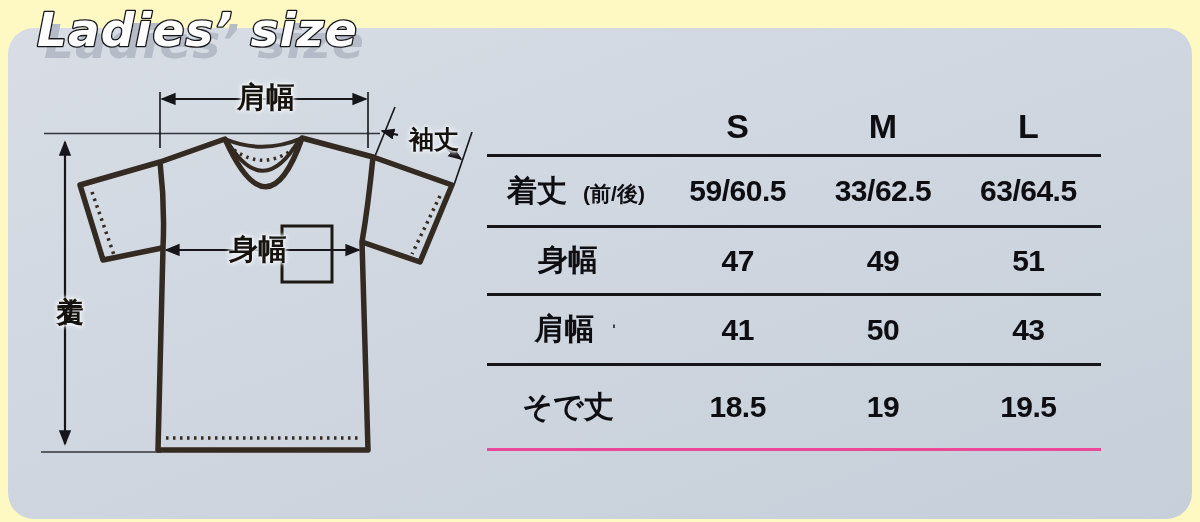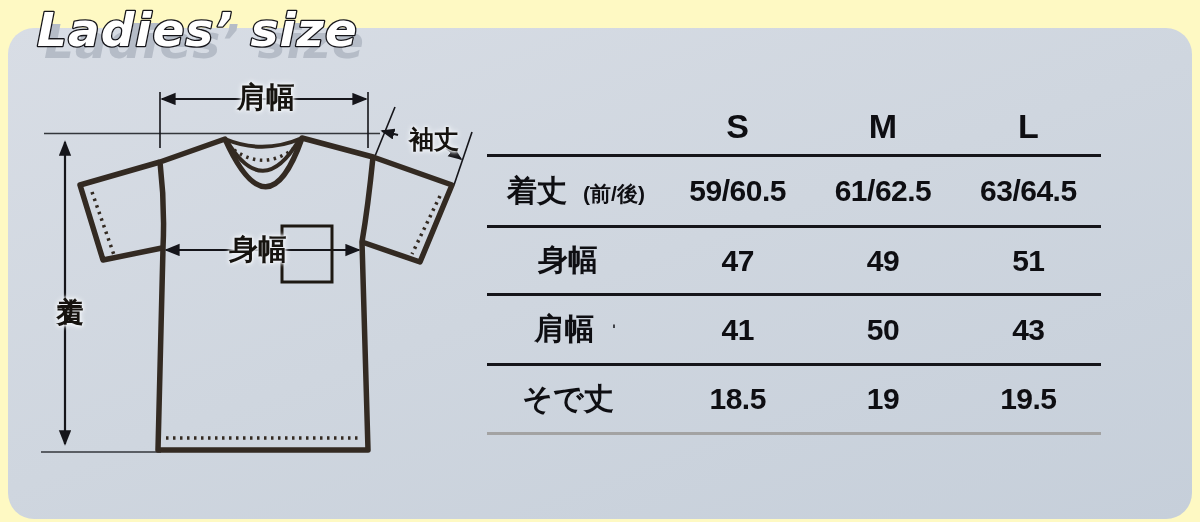--- a/index.html
+++ b/index.html
@@ -38,21 +38,21 @@
 
   .size-table{position:absolute;left:487px;top:98px;width:614px;z-index:2;}
   .trow{
     display:grid;grid-template-columns:178px 1fr 1fr 1fr;align-items:center;
     box-sizing:border-box;
   }
   .trow.header{height:56px;}
   .trow.r1{height:71px;border-top:3px solid #15151a;}
   .trow.r2{height:68px;border-top:3px solid #15151a;}
   .trow.r3{height:70px;border-top:3px solid #15151a;}
-  .trow.r4{height:72px;border-top:3px solid #15151a;border-bottom:3px solid #a3a3a3;}
+  .trow.r4{height:88px;border-top:3px solid #15151a;border-bottom:3px solid #ec4899;}
   .th{
     text-align:center;font-weight:bold;font-size:34px;color:#0e0e12;
     font-family:"Liberation Sans",sans-serif;
   }
   .rlabel{text-align:center;font-weight:bold;font-size:30px;color:#0e0e12;white-space:nowrap;}
   .rnote{font-size:21px;font-weight:bold;margin-left:16px;}
   .tval{
     text-align:center;font-size:30px;font-weight:bold;letter-spacing:-0.5px;
     color:#0e0e12;font-family:"Liberation Sans",sans-serif;
   }
@@ -117,21 +117,21 @@
     <div class="trow header">
       <div class="th"></div>
       <div class="th">S</div>
       <div class="th">M</div>
       <div class="th">L</div>
     </div>
 
     <div class="trow r1">
       <div class="rlabel"><span>着丈</span><span class="rnote">(前/後)</span></div>
       <div class="tval">59/60.5</div>
-      <div class="tval">61/62.5</div>
+      <div class="tval">33/62.5</div>
       <div class="tval">63/64.5</div>
     </div>
 
     <div class="trow r2">
       <div class="rlabel"><span>身幅</span><span class="rnote"></span></div>
       <div class="tval">47</div>
       <div class="tval">49</div>
       <div class="tval">51</div>
     </div>
 

